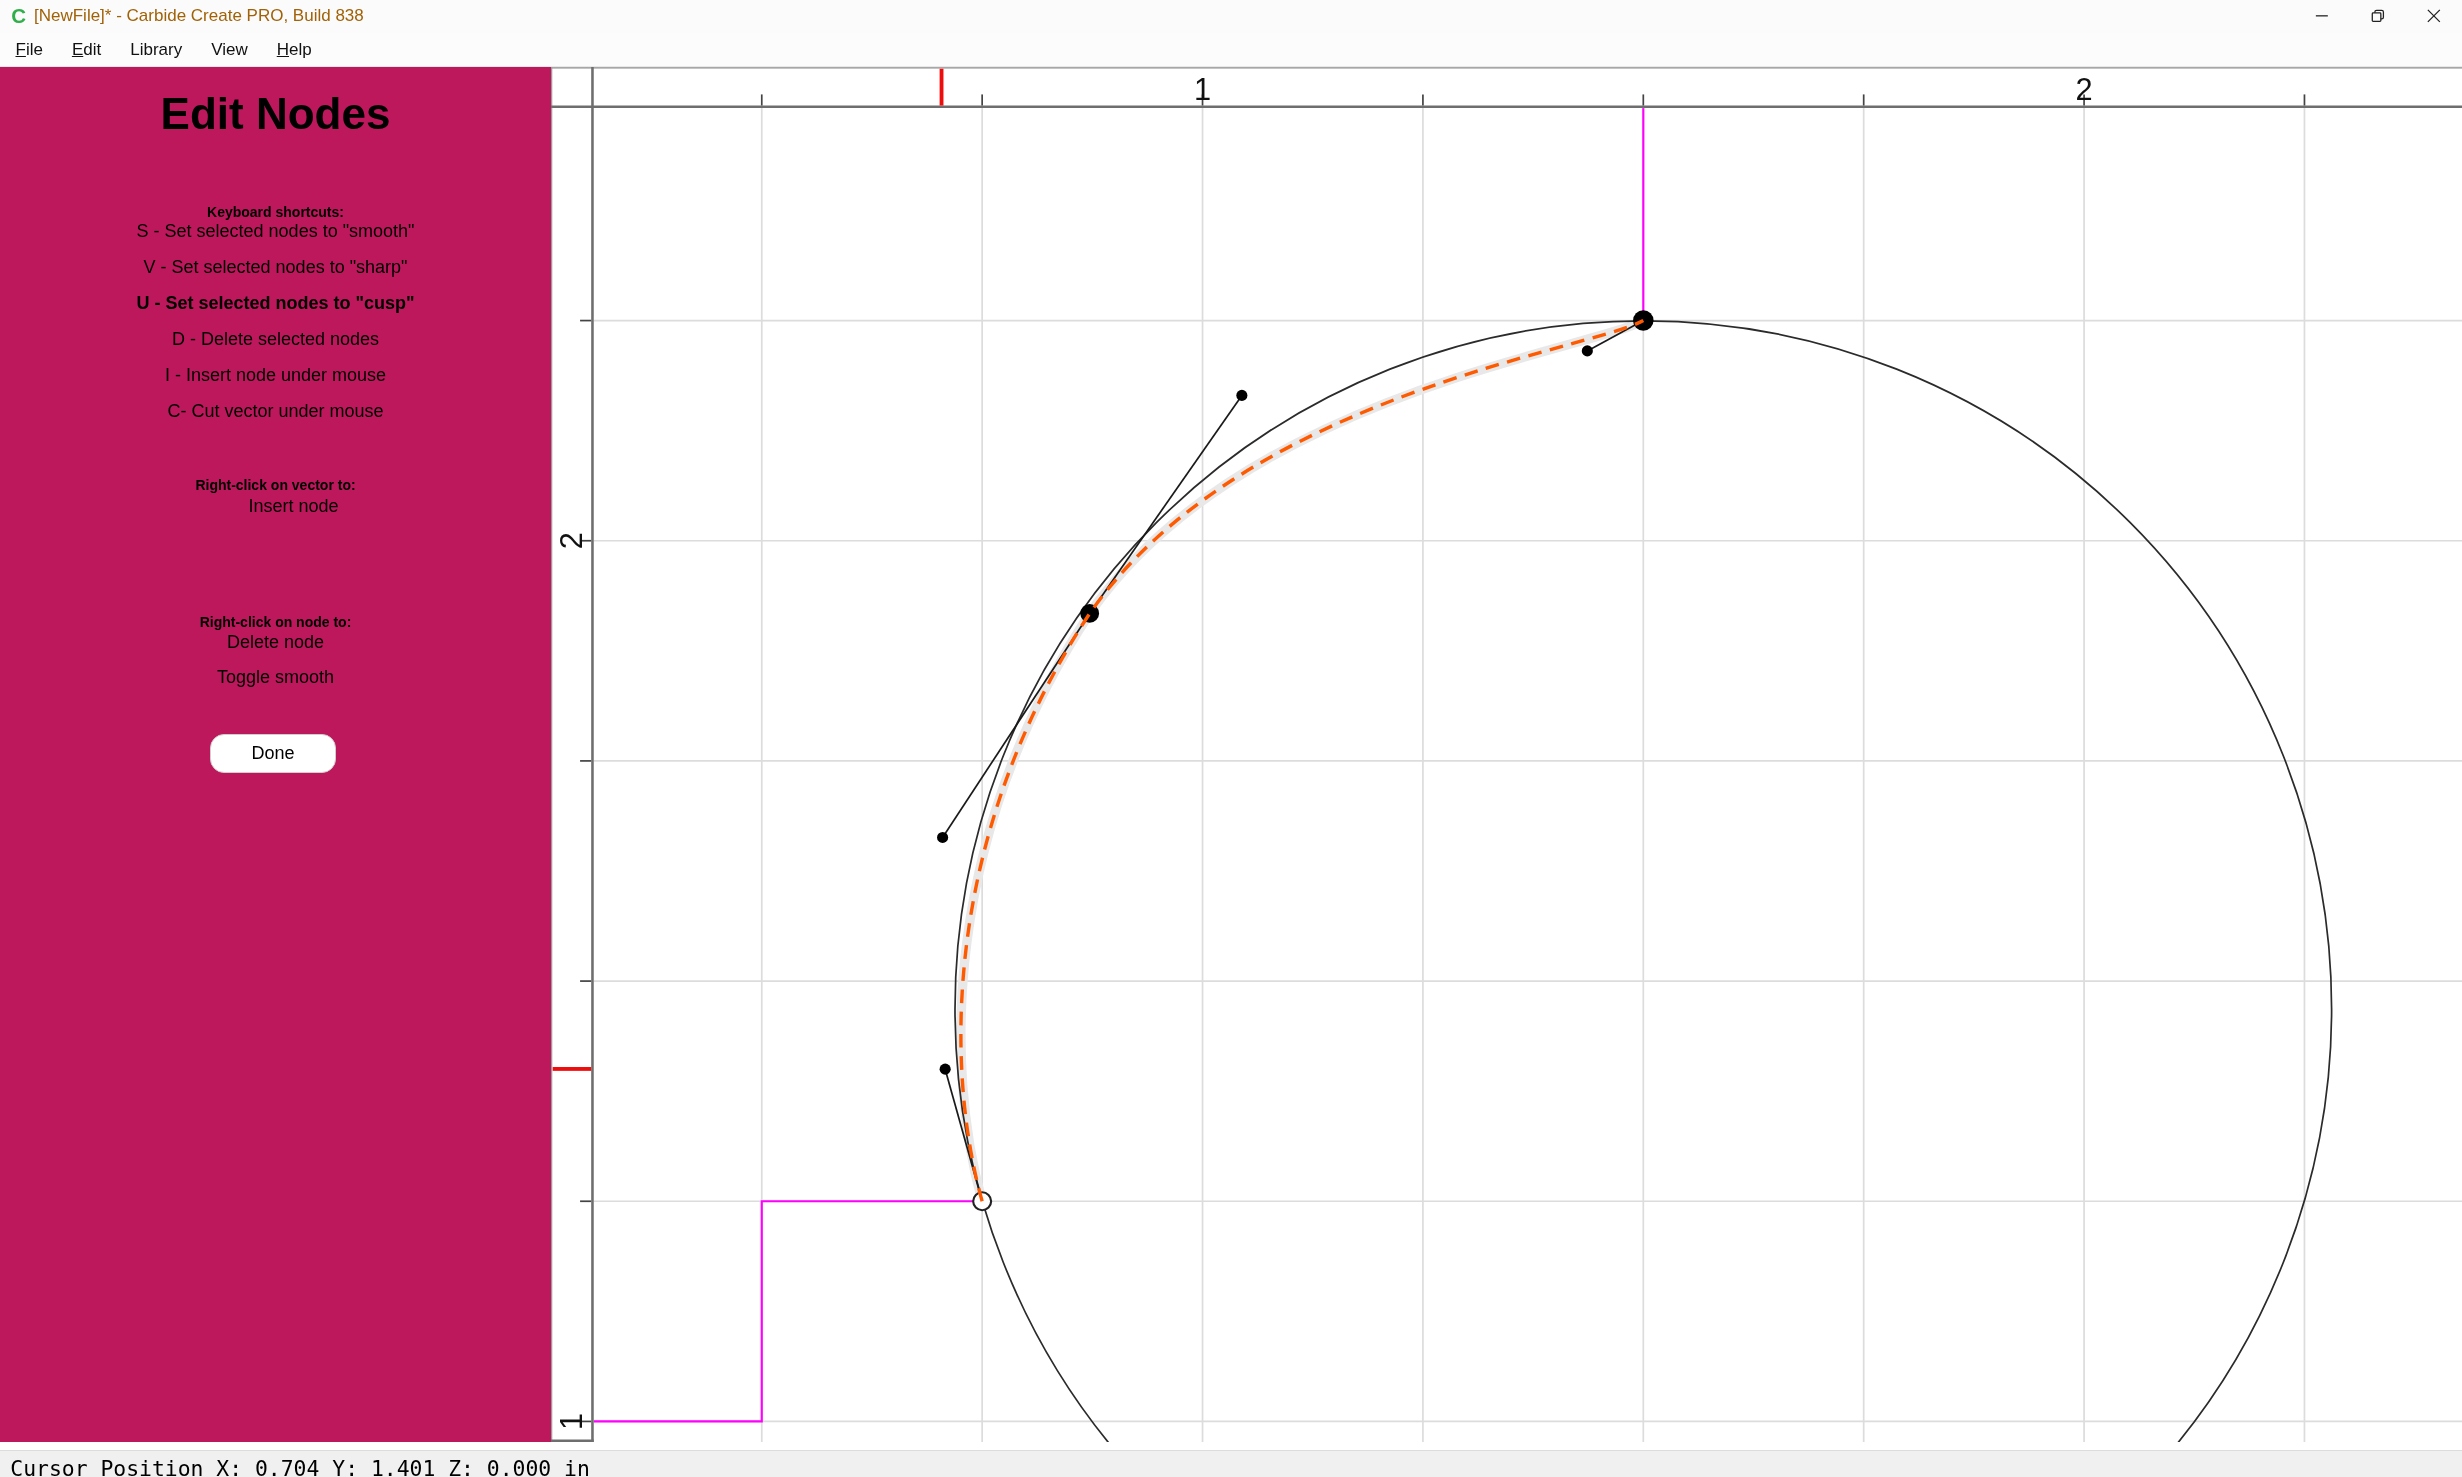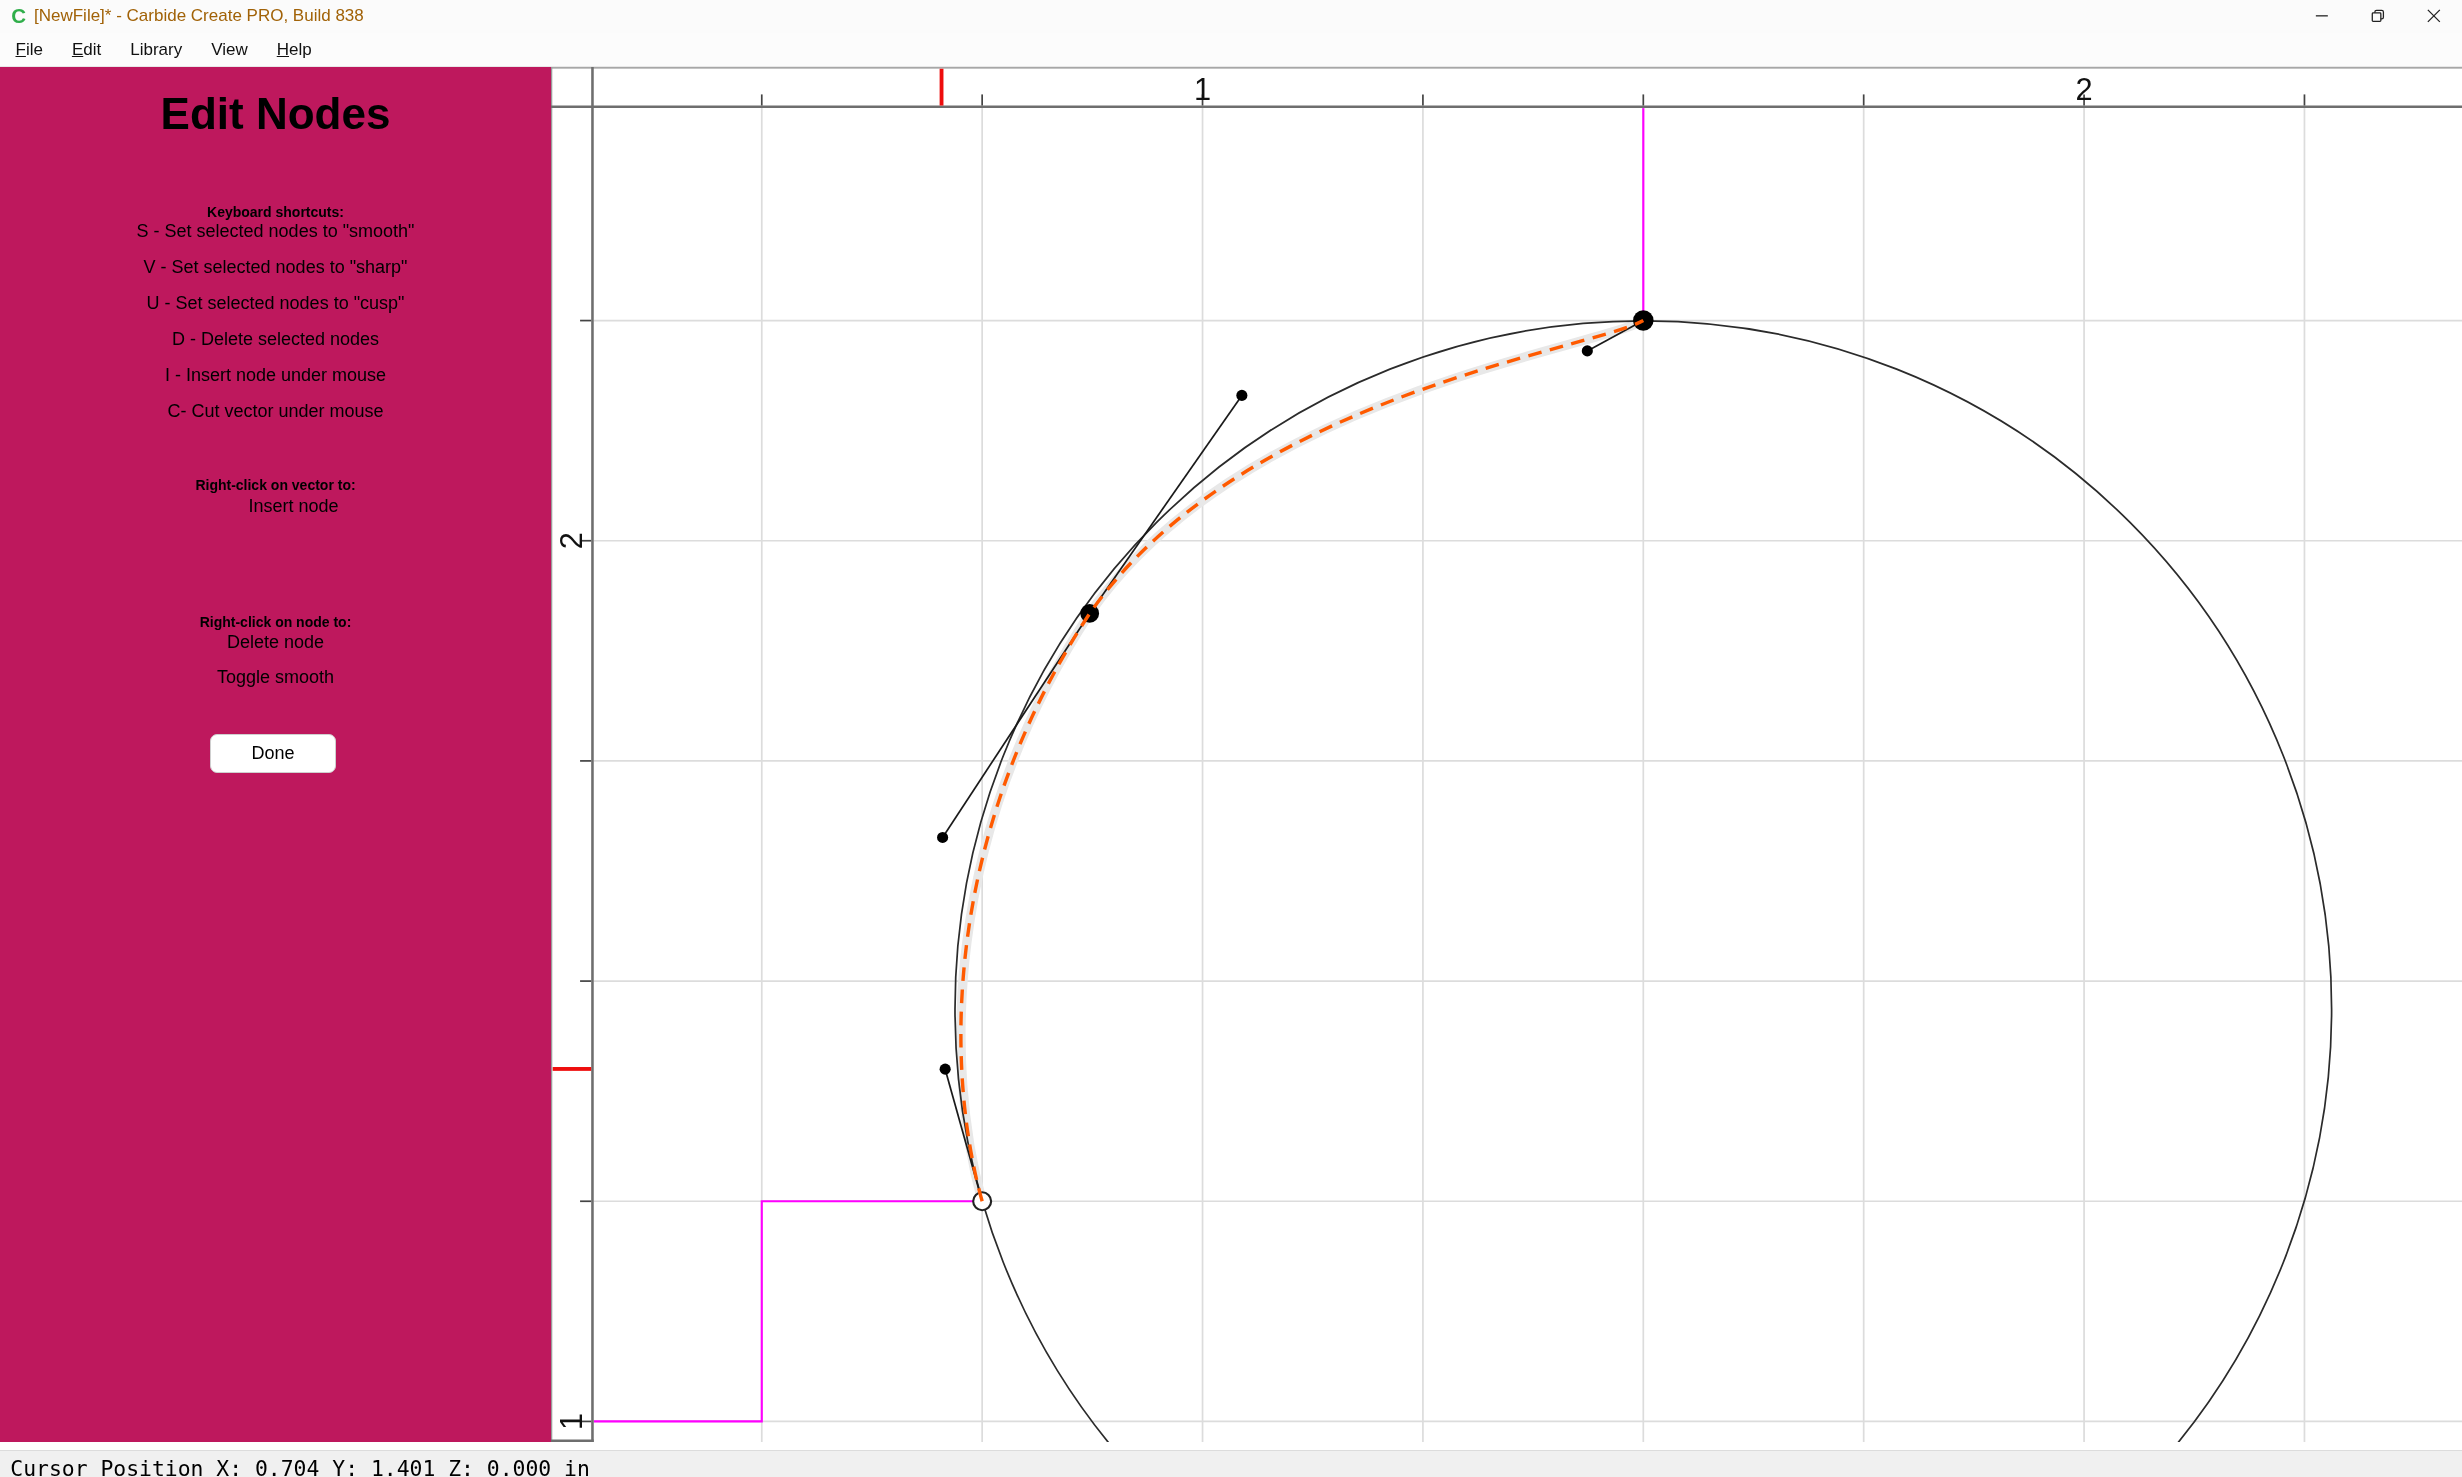--- a/index.html
+++ b/index.html
@@ -19,21 +19,21 @@
   .menubar { position:absolute; left:0; top:32.5px; width:2462px; height:34px; background:#fcfcfc; border-bottom:1.7px solid #e8e8e8; display:flex; align-items:center; padding-left:1px; }
   .menu-item { display:inline-block; padding:0 14.5px; font-size:17px; line-height:31px; color:#111; }
   .menu-item.mn::first-letter { text-decoration:underline; }
 
   
   .sidepanel { position:absolute; left:0; top:67px; width:551px; height:1375px; background:#be185d; }
   .sp-row { position:absolute; left:0; right:0; text-align:center; color:#000; }
   .sp-title { font-size:44px; font-weight:bold; line-height:60px; }
   .sp-h { font-size:14px; font-weight:bold; line-height:36px;margin-top:15px; }
   .sp-t { font-size:18px; line-height:36px; }
-  .done-btn { position:absolute; left:210px; top:667px; width:126px; height:39px; background:#ffffff; border:1.7px solid #cfcfcf; border-radius:7px; font-size:18px; color:#000; text-align:center; line-height:36px; }
+  .done-btn { position:absolute; left:210px; top:667px; width:126px; height:39px; background:#ffffff; border:1.7px solid #cfcfcf; border-radius:14px; font-size:18px; color:#000; text-align:center; line-height:36px; }
 
   
   .canvas-svg { position:absolute; left:551px; top:67px; width:1911px; height:1375px; background:#ffffff; }
 
   
   .statusbar { position:absolute; left:0; top:1442px; width:2462px; height:36px; background:#f0f0f0; border-top:0.9px solid #dcdcdc;margin-top:8px; }
   .status-text { position:absolute; left:10.3px; top:0; height:36px; line-height:36px; font-family:"DejaVu Sans Mono", monospace; font-size:21.4px; color:#000; white-space:pre; }
 </style>
 </head>
 <body>
@@ -70,21 +70,21 @@
     <span class="menu-item">View</span>
     <span class="menu-item mn">Help</span>
   </div>
 
   <div class="sidepanel">
     <div class="sp-row sp-title" style="top:17px;">Edit Nodes</div>
 
     <div class="sp-row sp-h" style="top:112px;">Keyboard shortcuts:</div>
     <div class="sp-row sp-t" style="top:146px;">S - Set selected nodes to "smooth"</div>
     <div class="sp-row sp-t" style="top:182px;">V - Set selected nodes to "sharp"</div>
-    <div class="sp-row sp-t" style="top:218px;">U - Set selected nodes to "cusp"</div>
+    <div class="sp-row sp-t" style="top:218px;font-weight:bold;">U - Set selected nodes to "cusp"</div>
     <div class="sp-row sp-t" style="top:254px;">D - Delete selected nodes</div>
     <div class="sp-row sp-t" style="top:290px;">I - Insert node under mouse</div>
     <div class="sp-row sp-t" style="top:326px;">C- Cut vector under mouse</div>
 
     <div class="sp-row sp-h" style="top:385px;">Right-click on vector to:</div>
     <div class="sp-row sp-t" style="top:421px;padding-left:36px;">Insert node</div>
 
     <div class="sp-row sp-h" style="top:522px;">Right-click on node to:</div>
     <div class="sp-row sp-t" style="top:557px;">Delete node</div>
     <div class="sp-row sp-t" style="top:592px;">Toggle smooth</div>

